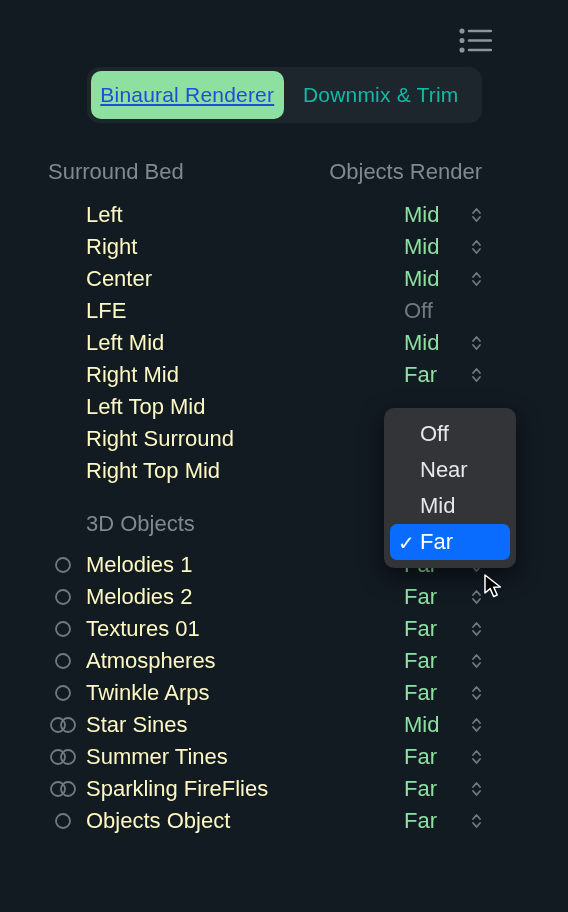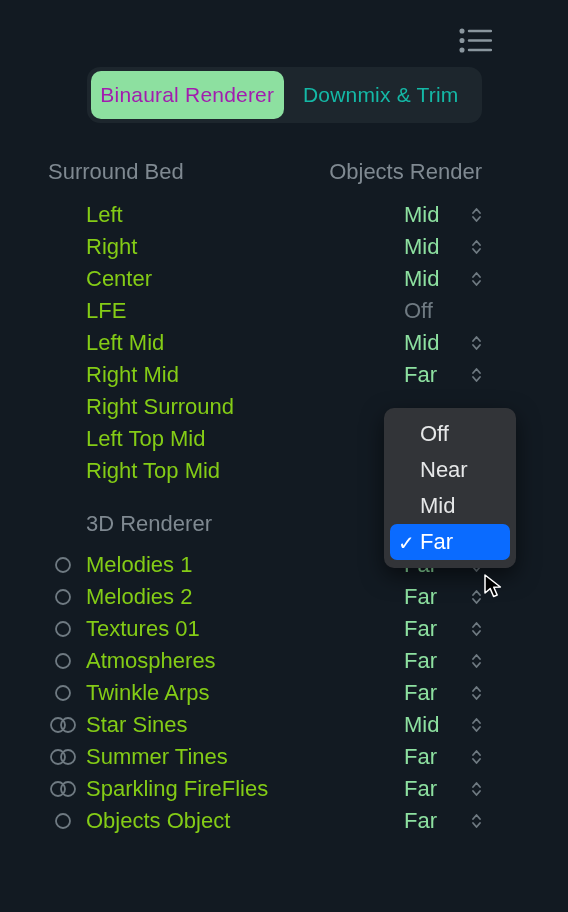--- a/index.html
+++ b/index.html
@@ -25,21 +25,21 @@
     padding:4px;
   }
   .tab {
     flex:1;
     text-align:center;
     padding:12px 0;
     border-radius:10px;
     font-size:21px;
     letter-spacing:0.2px;
   }
-  .tab.active { background:#8de0a0; color:#a21caf; font-weight:500; }
+  .tab.active { background:#8de0a0; color:#1d4ed8; font-weight:500;text-decoration:underline; }
   .tab.idle   { color:#14b8a6; }
   .headers {
     display:flex; justify-content:space-between;
     color:#7f8991;
     padding:36px 86px 14px 48px;
     font-size:22px;
   }
   .section-title {
     color:#7f8991; font-weight:500;
     padding:24px 0 12px 86px;
@@ -50,21 +50,21 @@
     display:flex; align-items:center;
     padding:3px 78px 3px 0;
     position:relative;
   }
   .row-icon {
     width:46px;
     display:flex; justify-content:center;
     color:#6f7a82;
   }
   .row-spacer { width:86px; }
-  .row-label { flex:1; color:#84cc16; }
+  .row-label { flex:1; color:#fef9c3; }
   .row-value { width:58px; color:#8de0a0; }
   .row-value.muted { color:#6f7a82; }
   .row-caret { width:28px; text-align:center; color:#6f7a82; }
   .caret svg { display:block; margin:0 auto; }
   .mono-icon, .stereo-icon { color:#6f7a82; }
 
   .popover {
     position:absolute;
     left:384px; top:408px;
     width:132px;
@@ -168,39 +168,39 @@
       <span class="row-spacer"></span>
       <span class="row-label">Right Mid</span>
       <span class="row-value">Far</span>
       <span class="row-caret"><span class="caret"><svg width="13" height="18" viewBox="0 0 13 18">
             <path d="M3 7 L6.5 3 L10 7" stroke="currentColor" stroke-width="1.8" fill="none" stroke-linecap="round" stroke-linejoin="round"></path>
             <path d="M3 11 L6.5 15 L10 11" stroke="currentColor" stroke-width="1.8" fill="none" stroke-linecap="round" stroke-linejoin="round"></path>
           </svg></span></span>
     </div>
     <div class="row">
       <span class="row-spacer"></span>
+      <span class="row-label">Left Top Mid</span>
+      <span class="row-value"></span>
+      <span class="row-caret"></span>
+    </div>
+    <div class="row">
+      <span class="row-spacer"></span>
       <span class="row-label">Right Surround</span>
       <span class="row-value"></span>
       <span class="row-caret"></span>
     </div>
     <div class="row">
       <span class="row-spacer"></span>
-      <span class="row-label">Left Top Mid</span>
-      <span class="row-value"></span>
-      <span class="row-caret"></span>
-    </div>
-    <div class="row">
-      <span class="row-spacer"></span>
       <span class="row-label">Right Top Mid</span>
       <span class="row-value"></span>
       <span class="row-caret"></span>
     </div>
   </div>
 
-<div class="section-title">3D Renderer</div>
+<div class="section-title">3D Objects</div>
 <div class="rows" id="object-rows">
     <div class="row">
       <span class="row-spacer" style="width:40px"></span>
       <span class="row-icon mono-icon">
         <svg width="18" height="18" viewBox="0 0 18 18">
           <circle cx="9" cy="9" r="7" stroke="currentColor" stroke-width="1.8" fill="none"></circle>
         </svg>
       </span>
       <span class="row-label">Melodies 1</span>
       <span class="row-value">Far</span>

